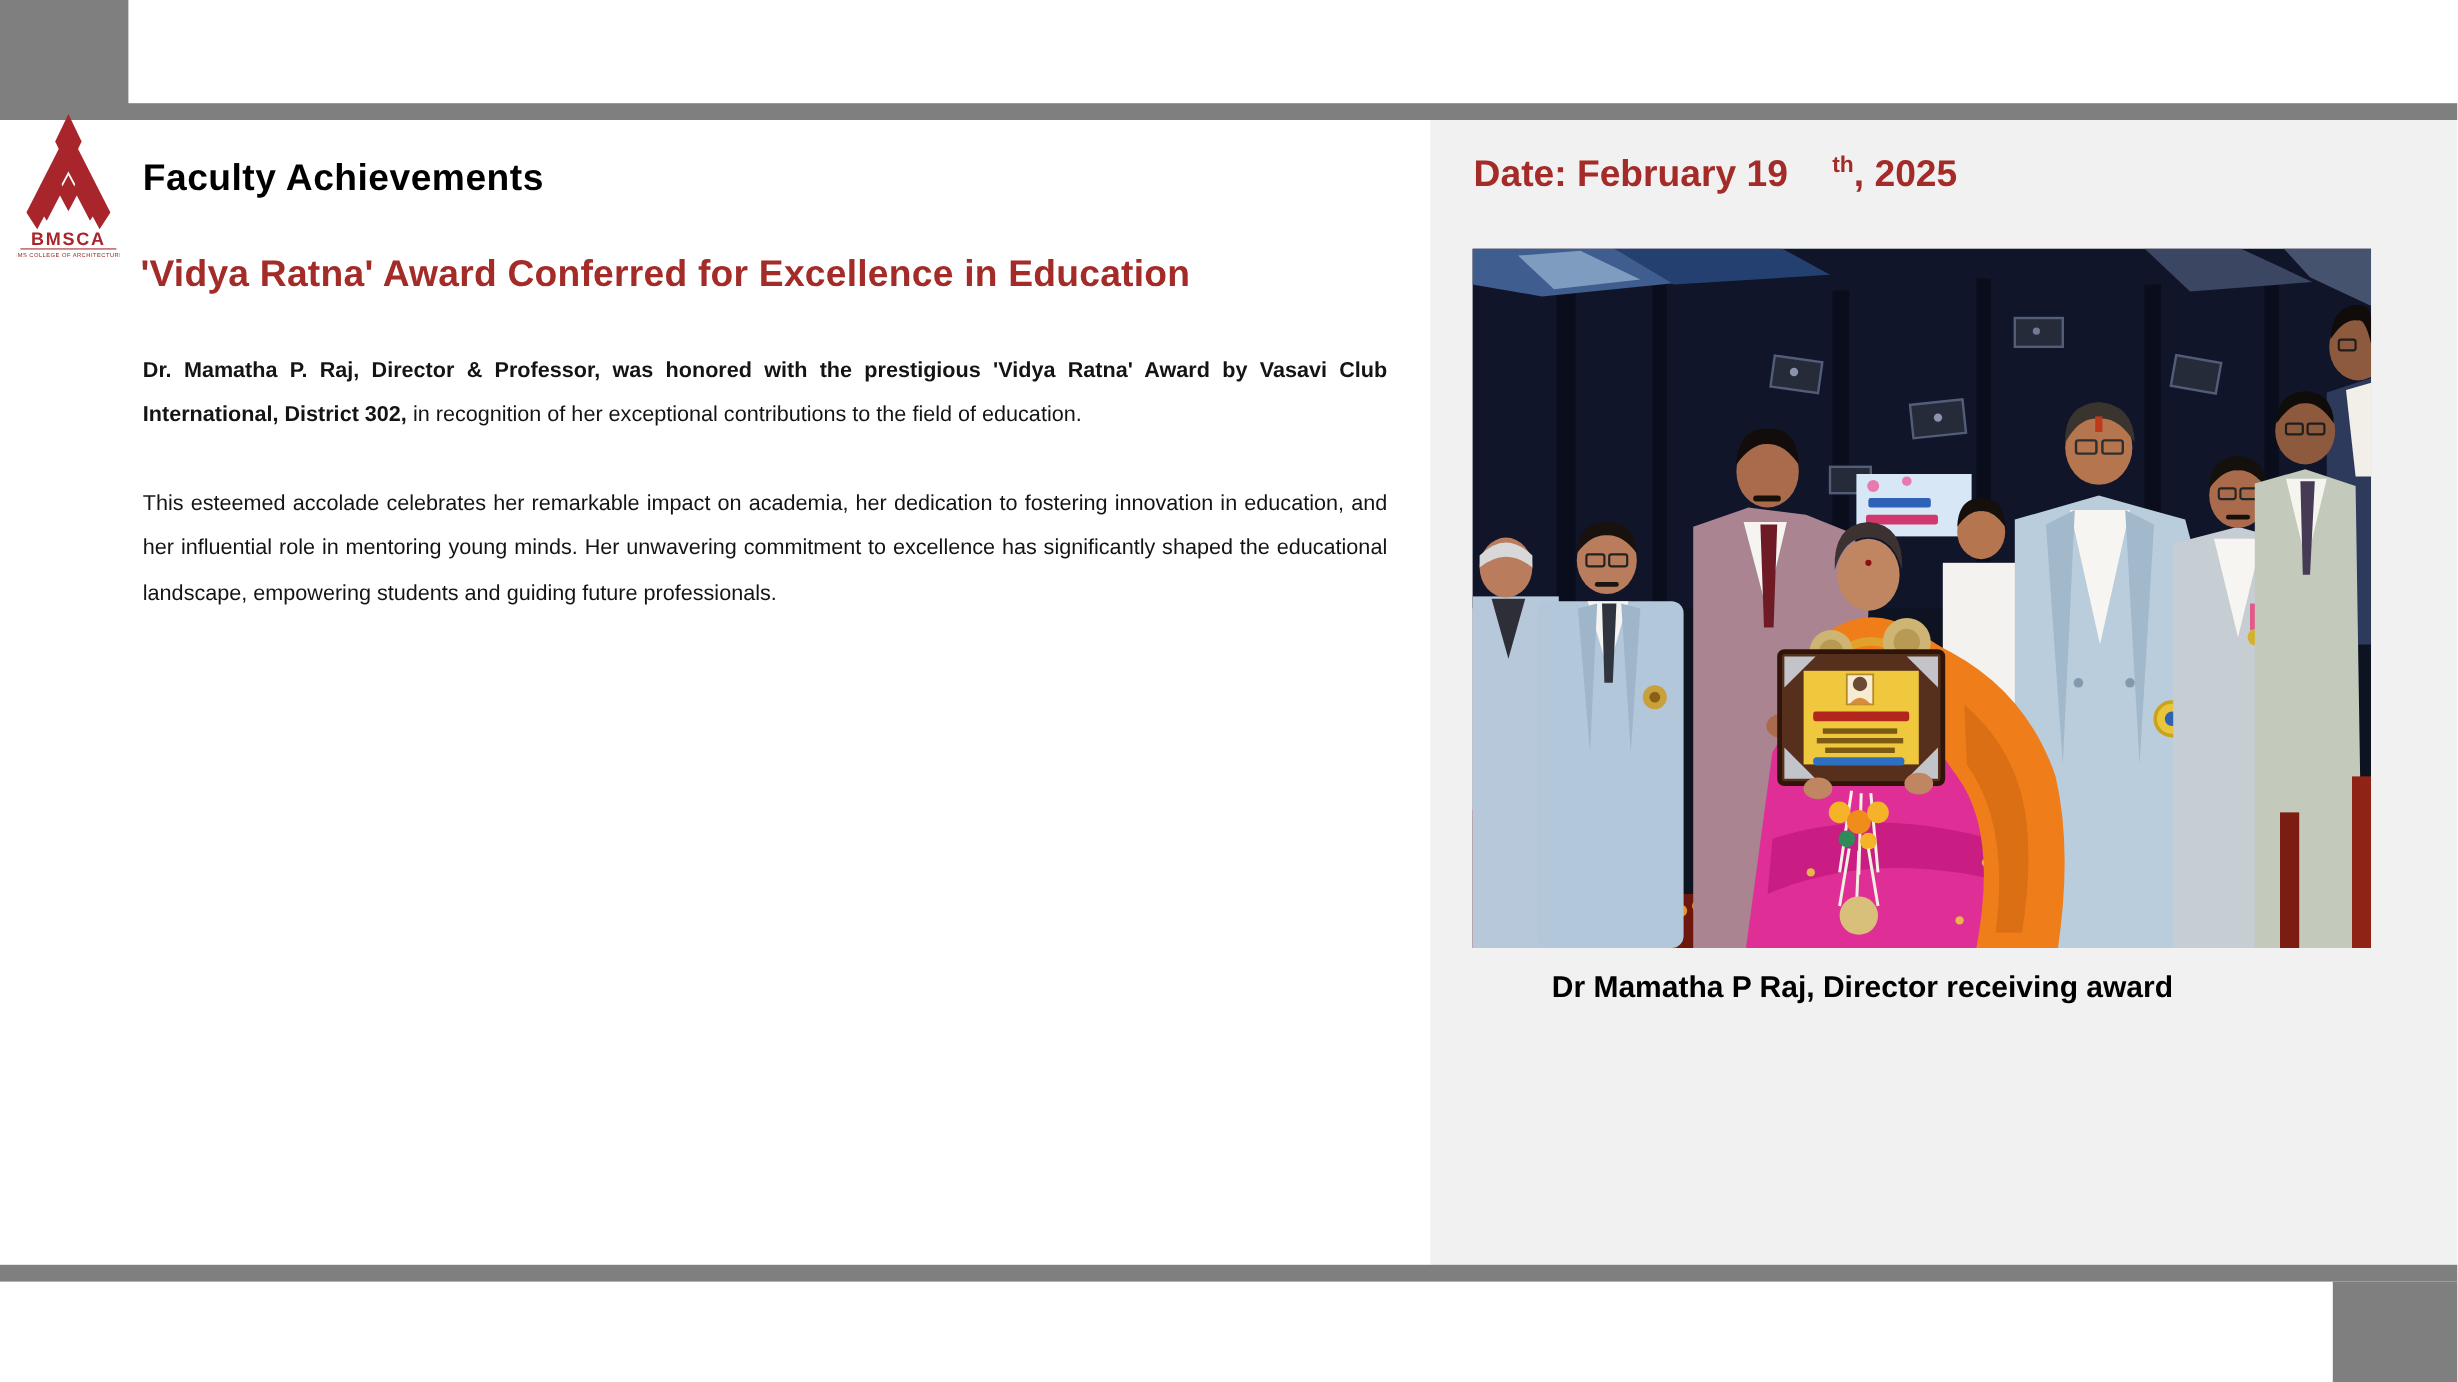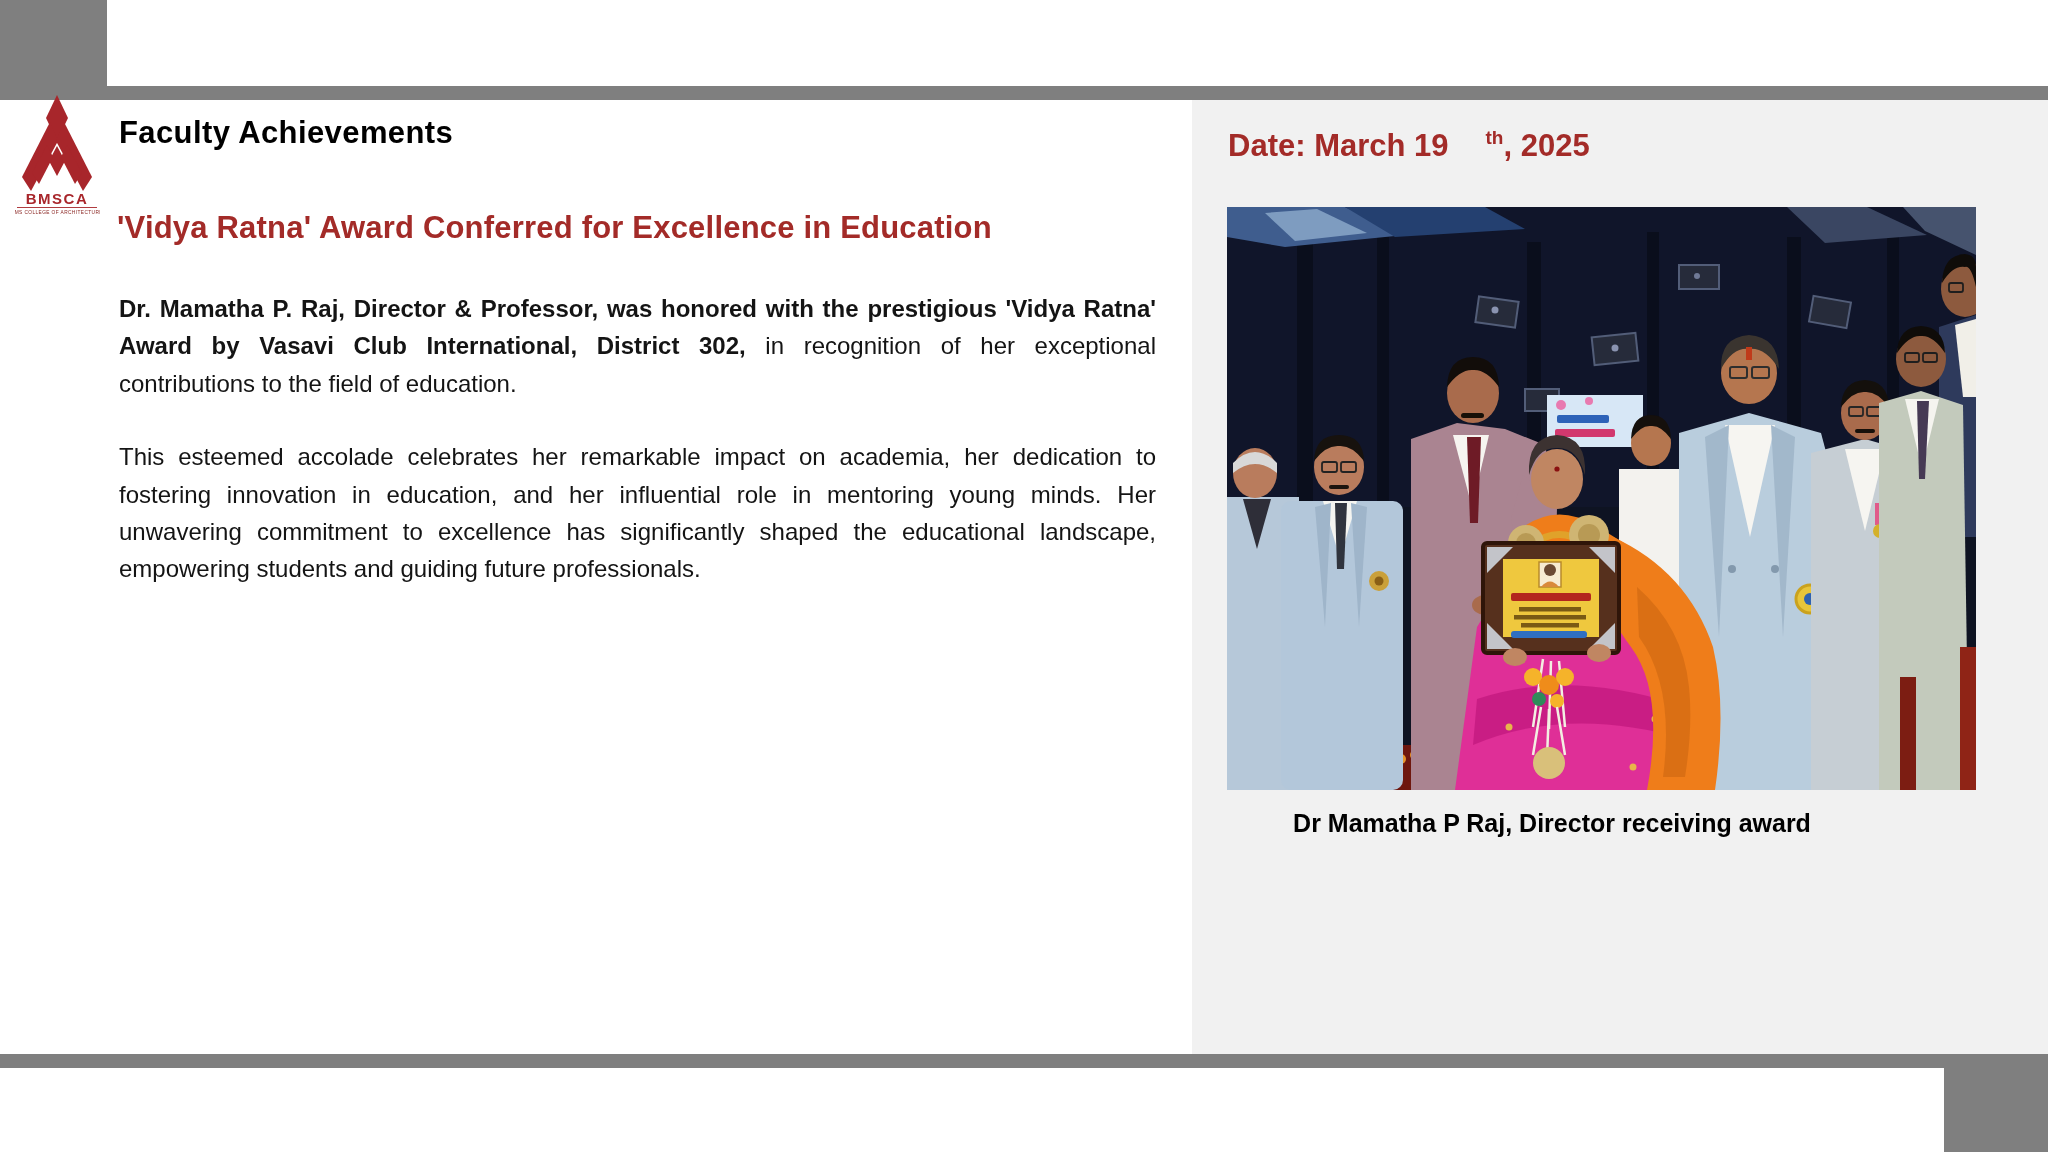--- a/index.html
+++ b/index.html
@@ -15,30 +15,30 @@
   }
   .sq-tl{position:absolute;left:0;top:0;width:107px;height:88px;background:var(--gray);}
   .bar-top{position:absolute;left:0;top:86px;width:2048px;height:14px;background:var(--gray);}
   .right-panel{position:absolute;left:1192px;top:100px;width:856px;height:954px;background:var(--panel);}
   .bar-bottom{position:absolute;left:0;top:1054px;width:2048px;height:14px;background:var(--gray);}
   .sq-br{position:absolute;left:1944px;top:1068px;width:104px;height:84px;background:var(--gray);}
 
   .logo{position:absolute;left:14px;top:94px;width:86px;height:122px;}
 
   .section-title{
-    position:absolute;left:119px;top:115px;font-size:31px;font-weight:700;
+    position:absolute;left:119px;top:130px;font-size:31px;font-weight:700;
     color:#000;letter-spacing:.4px;white-space:nowrap;
   }
   .headline{
     position:absolute;left:117px;top:210px;font-size:31px;font-weight:700;
     color:var(--red);letter-spacing:.2px;white-space:nowrap;
   }
   .body-copy{
     position:absolute;left:119px;top:290px;width:1037px;
-    font-size:24px;line-height:37.4px;color:var(--ink);
+    font-size:18px;line-height:37.4px;color:var(--ink);
     text-align:justify;
   }
   .body-copy p{margin:0 0 36px 0;}
   .lead{font-weight:700;}
 
   .date-line{
     position:absolute;left:1228px;top:127px;font-size:31px;font-weight:700;
     color:var(--red);white-space:nowrap;
   }
   .date-line .ord{font-size:19px;vertical-align:12px;margin-left:37px;}
@@ -79,21 +79,21 @@
   </svg>
 
   <div class="section-title">Faculty Achievements</div>
   <div class="headline">'Vidya Ratna' Award Conferred for Excellence in Education</div>
 
   <div class="body-copy">
     <p><span class="lead">Dr. Mamatha P. Raj, Director &amp; Professor, was honored with the prestigious 'Vidya Ratna' Award by Vasavi Club International, District 302,</span><span> in recognition of her exceptional contributions to the field of education.</span></p>
     <p>This esteemed accolade celebrates her remarkable impact on academia, her dedication to fostering innovation in education, and her influential role in mentoring young minds. Her unwavering commitment to excellence has significantly shaped the educational landscape, empowering students and guiding future professionals.</p>
   </div>
 
-  <div class="date-line"><span>Date: March 19</span><span class="ord">th</span><span>, 2025</span></div>
+  <div class="date-line"><span>Date: February 19</span><span class="ord">th</span><span>, 2025</span></div>
 
   <div class="photo-frame">
     <svg viewBox="0 0 749 583" preserveAspectRatio="none" aria-hidden="true">
 
       <rect width="749" height="583" fill="#0e1322"></rect>
       <rect x="0" y="0" width="749" height="300" fill="#10152a"></rect>
       <g opacity="0.55" fill="#060911">
         <rect x="70" y="20" width="16" height="280"></rect>
         <rect x="150" y="30" width="12" height="270"></rect>
         <rect x="300" y="35" width="14" height="260"></rect>

